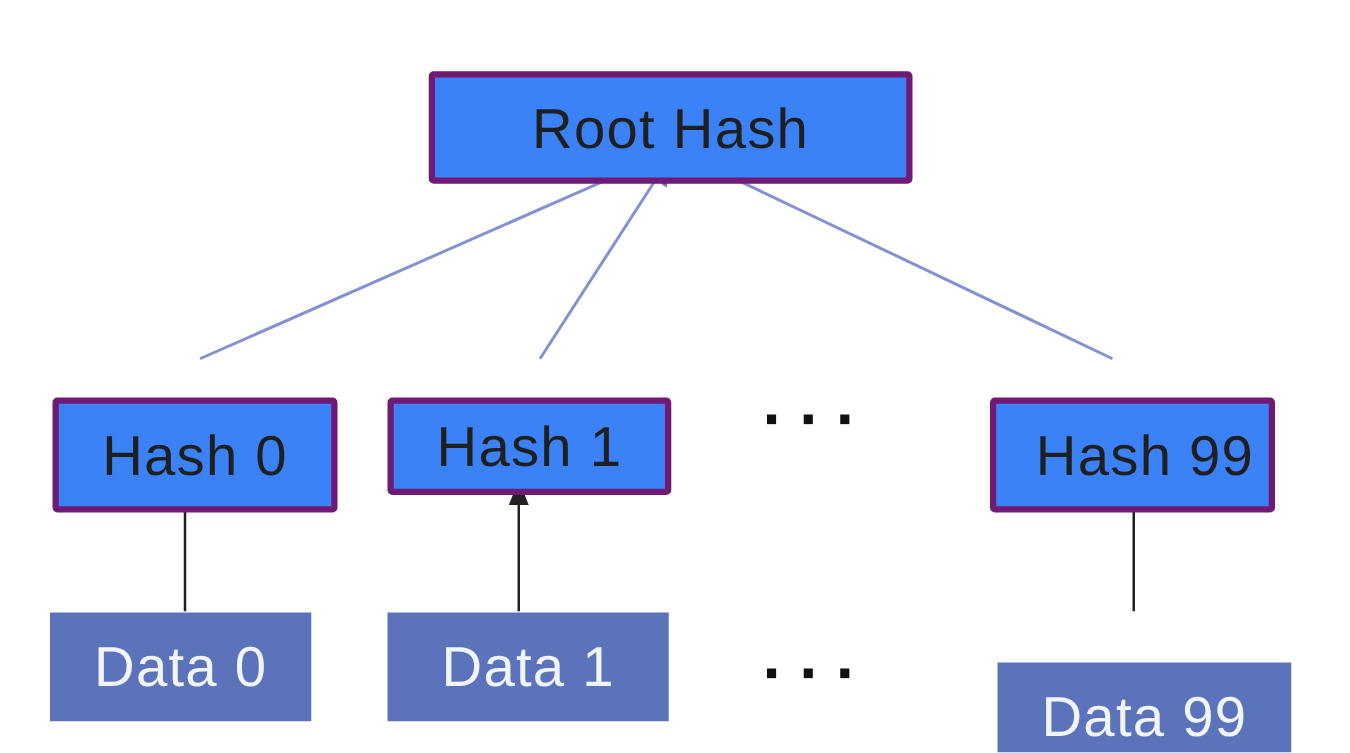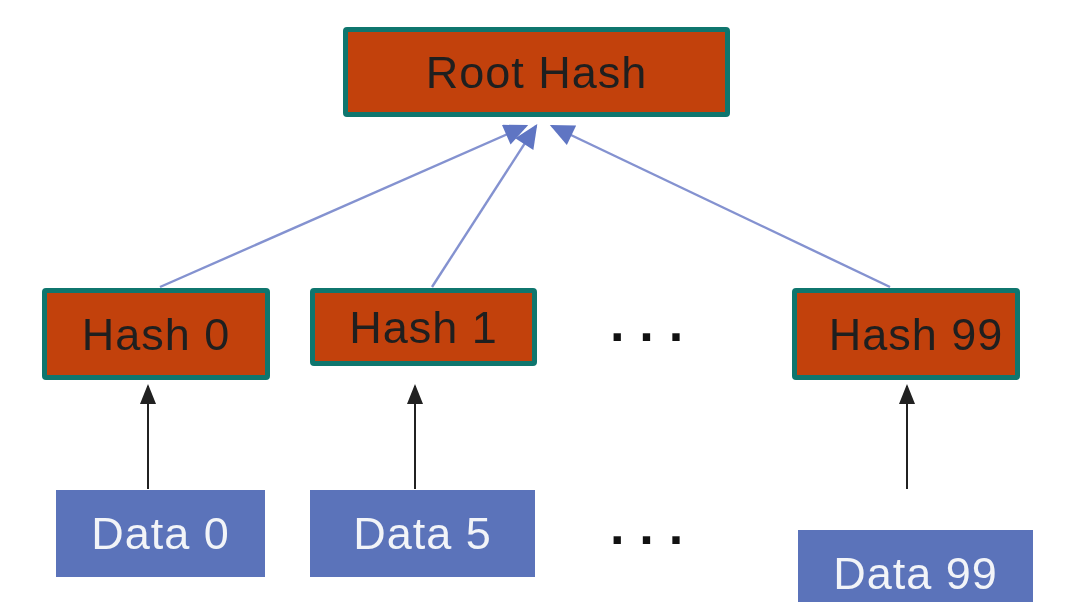--- a/index.html
+++ b/index.html
@@ -25,24 +25,25 @@
   }
   .node {
     position: absolute;
     box-sizing: border-box;
     display: flex;
     align-items: center;
     justify-content: center;
     text-align: center;
   }
   .node-outline {
-    background: #c2410c;
-    border: 5px solid #0f766e;
+    background: #3b82f6;
+    border: 5px solid #701a75;
     border-radius: 4px;
     color: #1f1f1f;
+    margin-top: 30px;
   }
   .node-filled {
     background: #5b73ba;
     color: #f2f4f8;
   }
   .node-label {
     font-size: 45px;
     line-height: 1;
     white-space: nowrap;
     letter-spacing: 1px;
@@ -55,21 +56,21 @@
     letter-spacing: 12px;
     color: #111111;
     line-height: 1;
     white-space: nowrap;
   }
   
   #root-node   { left: 343px; top: 27px;  width: 387px; height: 90px; }
   #hash-node-0 { left: 42px;  top: 288px; width: 228px; height: 92px; }
   #hash-node-1 { left: 310px; top: 288px; width: 227px; height: 78px; }
   #hash-node-2 { left: 792px; top: 288px; width: 228px; height: 92px; padding-left: 20px; }
-  #data-node-0 { left: 56px;  top: 490px; width: 209px; height: 87px; align-items: center; }
+  #data-node-0 { left: 40px;  top: 490px; width: 209px; height: 87px; align-items: center; }
   #data-node-1 { left: 310px; top: 490px; width: 225px; height: 87px; }
   #data-node-2 { left: 798px; top: 490px; width: 235px; height: 87px; margin-top: 40px; }
   #hash-ellipsis { left: 654px; top: 336px; }
   #data-ellipsis { left: 654px; top: 539px; }
 </style>
 </head>
 <body>
 
 <div class="stage">
 
@@ -104,20 +105,20 @@
   </div>
   <div class="ellipsis" id="hash-ellipsis">···</div>
   <div class="node node-outline" id="hash-node-2">
     <span class="node-label">Hash 99</span>
   </div>
 
   <div class="node node-filled" id="data-node-0">
     <span class="node-label">Data 0</span>
   </div>
   <div class="node node-filled" id="data-node-1">
-    <span class="node-label">Data 5</span>
+    <span class="node-label">Data 1</span>
   </div>
   <div class="ellipsis" id="data-ellipsis">···</div>
   <div class="node node-filled" id="data-node-2">
     <span class="node-label">Data 99</span>
   </div>
 
 </div>
 
 </body></html>

